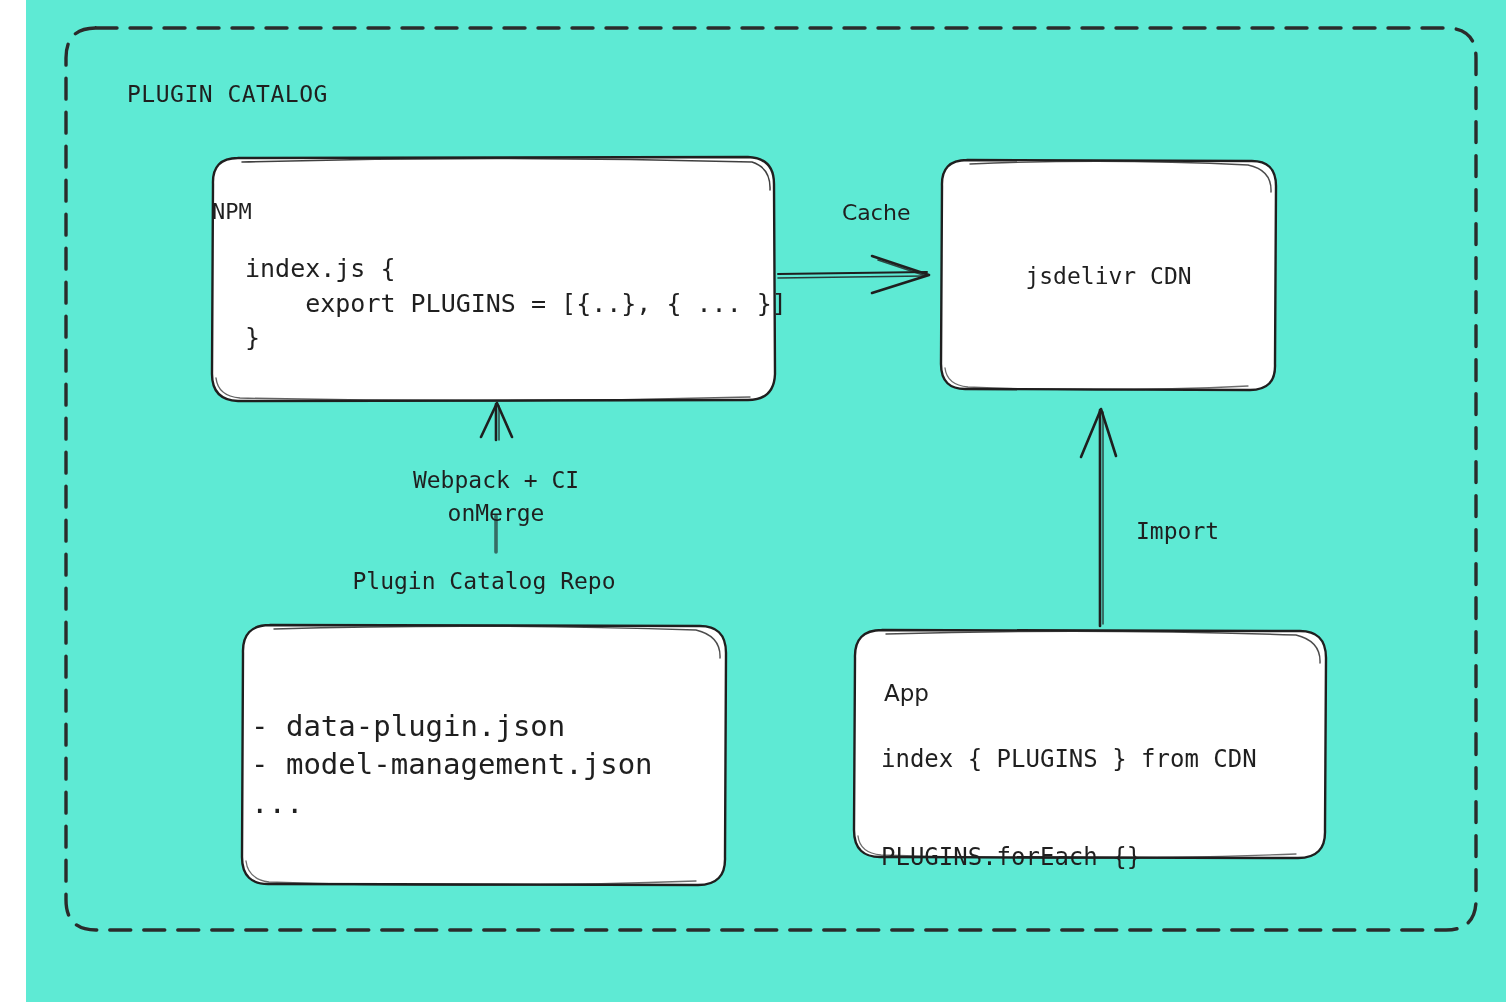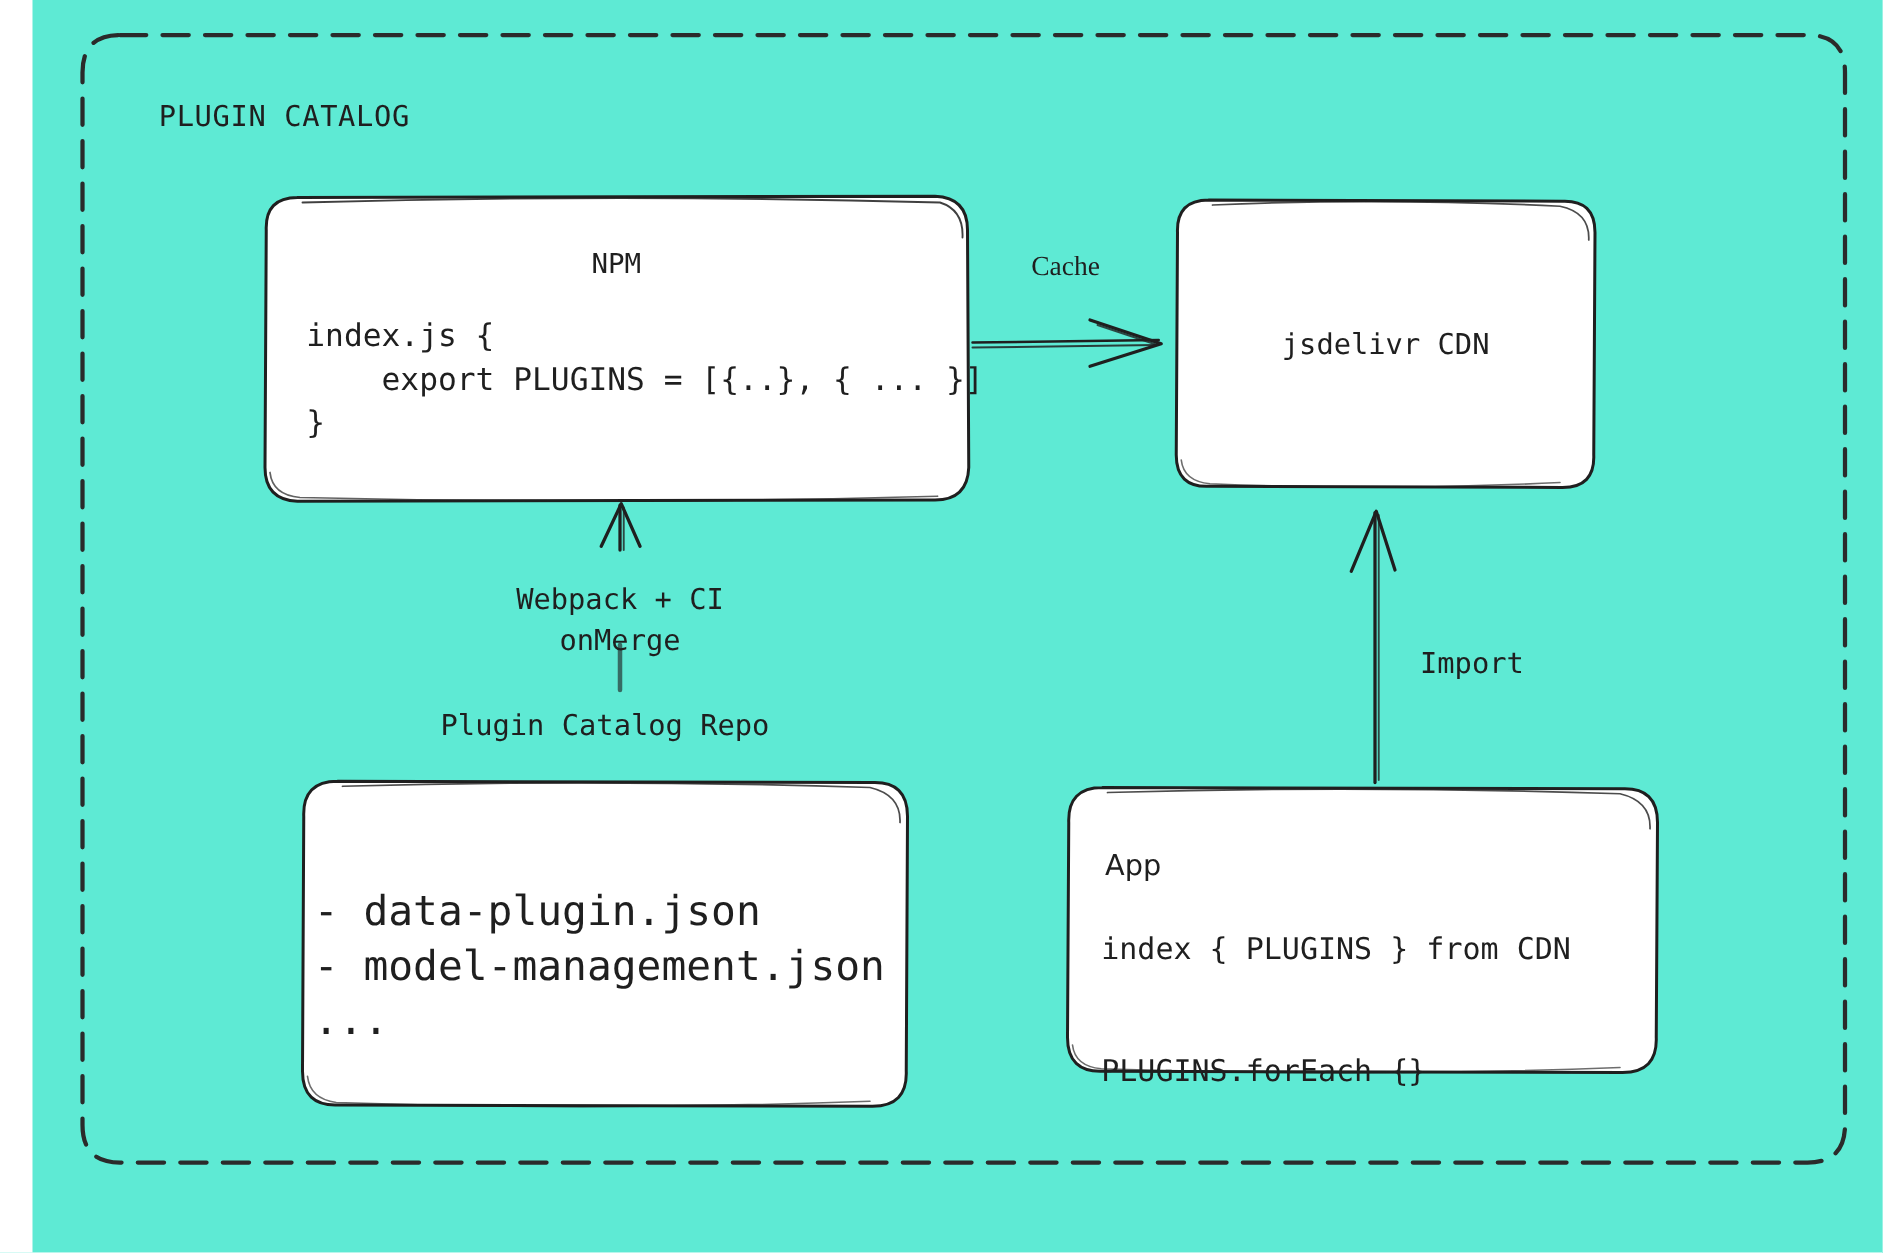--- a/index.html
+++ b/index.html
@@ -41,61 +41,59 @@
   #group-title {
     left: 101px;
     top: 79px;
     font-size: 23px;
     letter-spacing: 0.5px;
   }
   #npm-title {
     left: 186px;
     top: 197px;
     width: 562px;
-    text-align: center;
     font-size: 22px;
   }
   #npm-code {
     left: 219px;
     top: 252px;
     font-size: 25px;
     line-height: 1.38;
   }
   #cdn-title {
     left: 915px;
     top: 261px;
     width: 335px;
     text-align: center;
     font-size: 23px;
   }
   #cache-label {
-    left: 799px;
+    left: 816px;
     top: 198px;
     font-size: 22px;
-    font-family: Liberation Serif, serif;
   }
   #build-label {
     left: 333px;
     top: 464px;
     width: 274px;
     text-align: center;
     font-size: 23px;
     line-height: 1.42;
   }
   #repo-label {
     left: 216px;
     top: 566px;
     width: 484px;
     text-align: center;
     font-size: 23px;
   }
   #repo-files {
     left: 225px;
     top: 707px;
-    font-size: 33px;
+    font-size: 29px;
     line-height: 1.32;
   }
   #import-label {
     left: 1110px;
     top: 516px;
     font-size: 23px;
   }
   #app-title {
     left: 858px;
     top: 678px;

